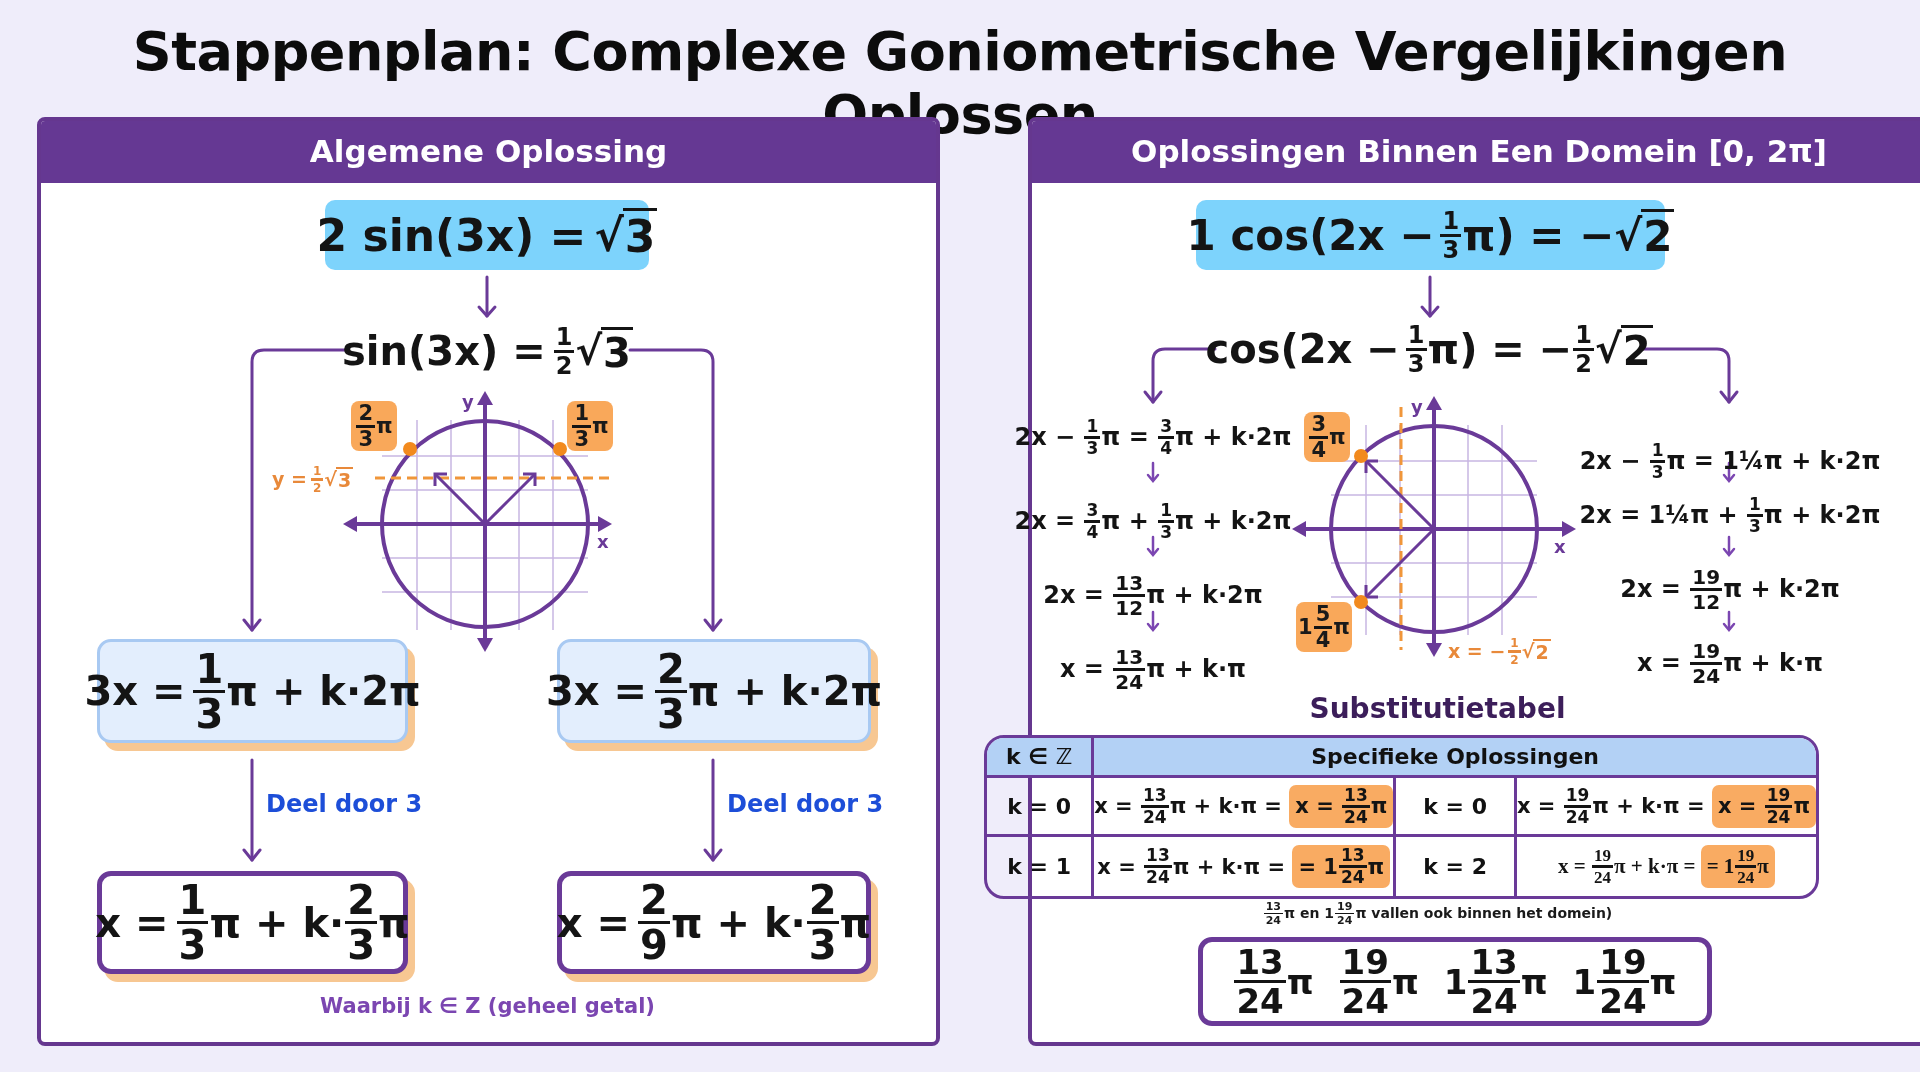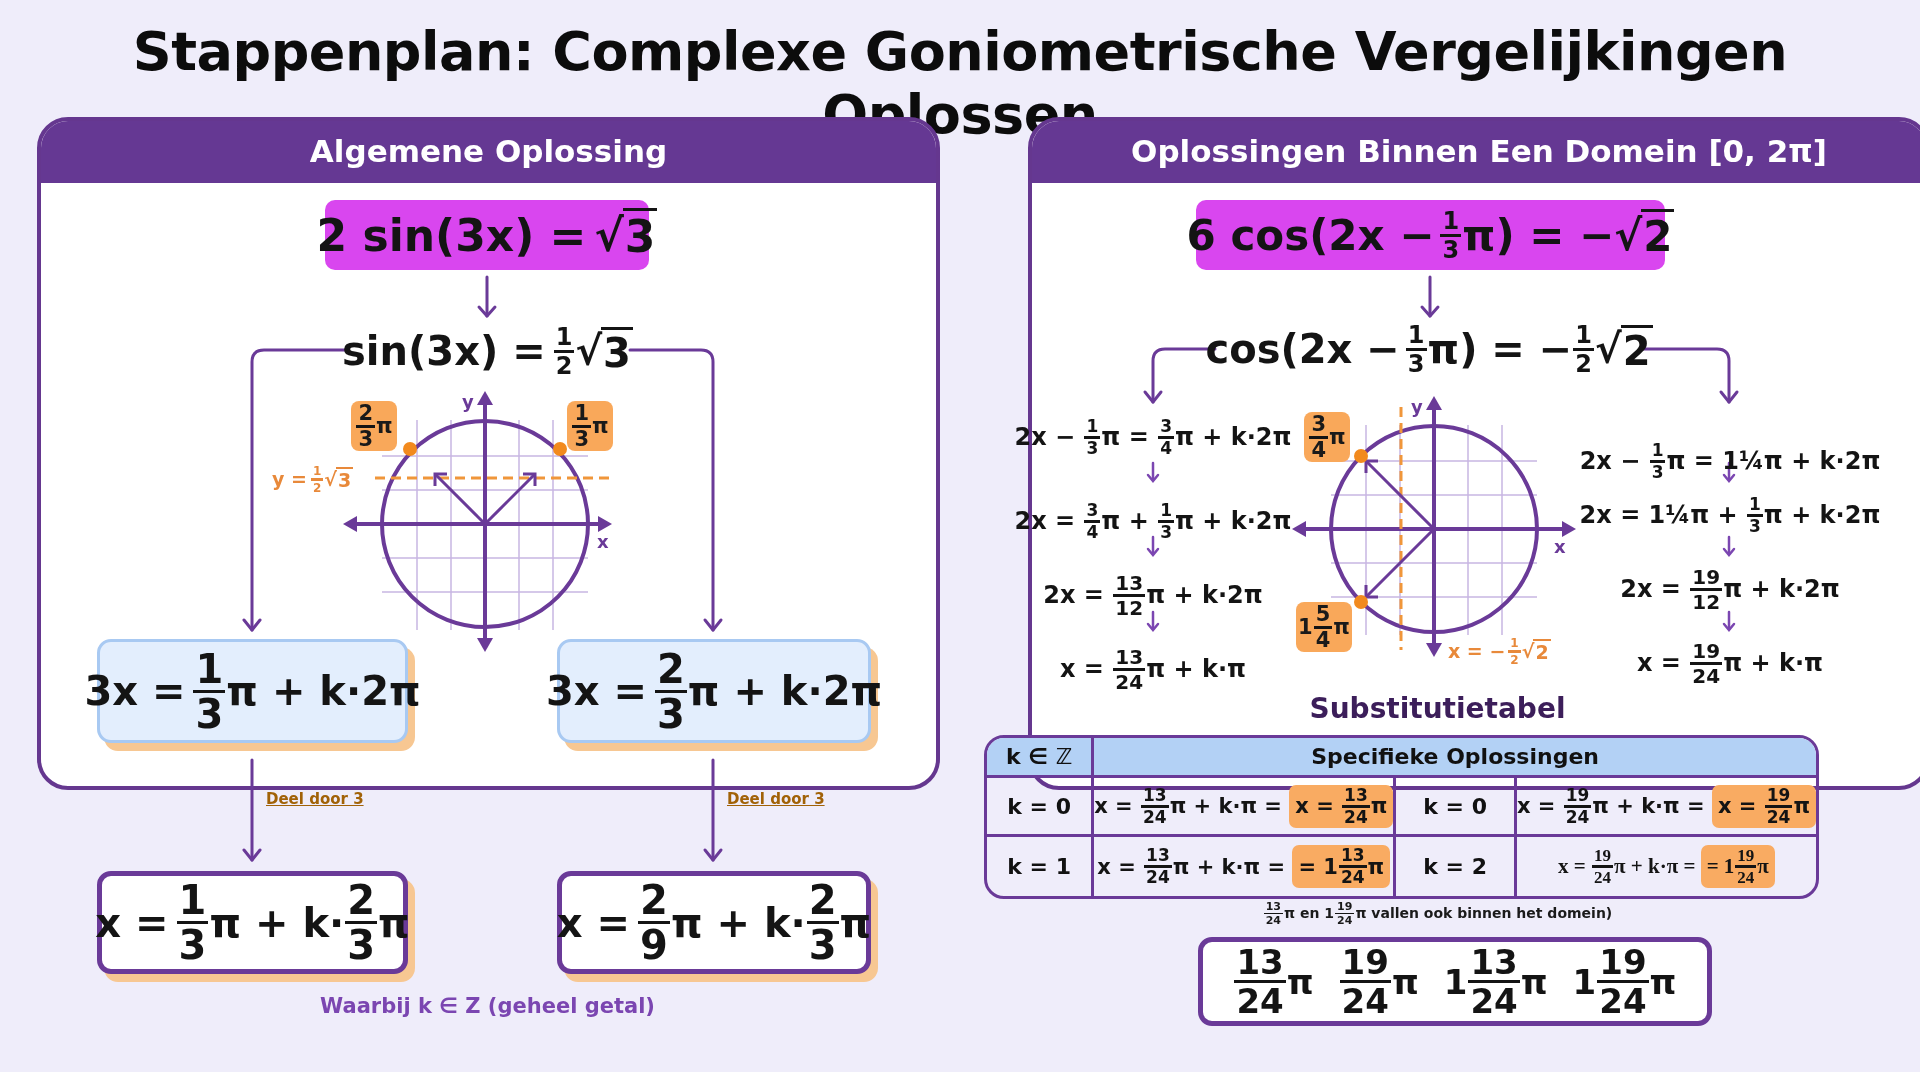--- a/index.html
+++ b/index.html
@@ -9,50 +9,50 @@
     font-family: "DejaVu Sans", sans-serif;
     color: #111;
     position: relative;
   }
   .abs { position: absolute; }
   .title {
     left: 0; top: 20px; width: 1920px; text-align: center;
     font-size: 54px; font-weight: bold; letter-spacing: -0.5px; color: #0c0c0c;
   }
   .panel {
-    top: 117px; height: 673px; background: #fff;
-    border: 4px solid #65378f; border-radius: 31px; overflow: hidden;
+    top: 117px; height: 929px; background: #fff;
+    border: 4px solid #65378f; border-radius: 8px; overflow: hidden;
   }
   .panel-left { left: 37px; width: 903px; }
   .panel-right { left: 1028px; width: 902px; }
   .panel-header {
     height: 62px; background: #653893; color: #fff;
     font-size: 31px; font-weight: bold; text-align: center; line-height: 60px;
   }
   .eq { font-weight: bold; color: #141414; white-space: nowrap; display: flex; align-items: center; justify-content: center; }
   .frac { display: inline-flex; flex-direction: column; align-items: center; vertical-align: middle; line-height: 1; margin: 0 1px; }
   .frac .num { border-bottom: 3px solid #141414; padding: 0 2px 1px; }
   .frac .den { padding-top: 1px; }
   .sqrt { border-top: 3px solid #141414; padding: 0 2px; margin-left: -1px; }
   .blue-eq {
-    background: #d946ef; border-radius: 10px;
+    background: #7dd3fc; border-radius: 10px;
   }
   .step-box {
     background: #e3eefd; border: 3px solid #a8c9f2; border-radius: 14px;
     box-shadow: 7px 8px 0 #f7c792;
   }
   .result-box {
     background: #fff; border: 5px solid #6a3a98; border-radius: 14px;
     box-shadow: 7px 8px 0 #f7c792;
   }
   .orange-tag {
     background: #f9a85a; border-radius: 8px; font-weight: bold; color: #1a1a1a;
     display: flex; align-items: center; justify-content: center;
   }
-  .label-text { font-size: 15px; font-weight: bold; color: #a16207; text-decoration: underline; }
+  .label-text { font-size: 24px; font-weight: bold; color: #1d4ed8; }
   .purple-note { font-size: 21px; font-weight: bold; color: #7b46b1; }
   svg { position: absolute; overflow: visible; }
   .sub-title { font-size: 28px; font-weight: bold; color: #3c1e5a; }
   table.subs {
     position: absolute; border-collapse: separate; border-spacing: 0;
     border: 3px solid #6a3a98; border-radius: 16px; overflow: hidden;
   }
   table.subs th {
     background: #b3d1f5; font-size: 22px; font-weight: bold; height: 40px;
     border-bottom: 3px solid #6a3a98;
@@ -215,21 +215,21 @@
   <span>π</span>
 </div>
 
 <div class="abs purple-note" style="left:0;width:975px;text-align:center;top:994px;">Waarbij k ∈ Z (geheel getal)</div>
 
 <div class="abs panel panel-right">
   <div class="panel-header">Oplossingen Binnen Een Domein [0, 2π]</div>
 </div>
 
 <div class="abs eq blue-eq" style="left:1196px;top:200px;width:469px;height:70px;font-size:42px;">
-  <span>6 cos(2x −</span>
+  <span>1 cos(2x −</span>
   <span class="frac" style="font-size:24px;margin-left:6px;">
       <span class="num">1</span>
       <span class="den">3</span>
     </span>
   <span>π) = −</span>
   <span>√</span>
     <span class="sqrt">2</span>
 </div>
 
 <svg style="left:0;top:0;width:1920px;height:1072px;">

